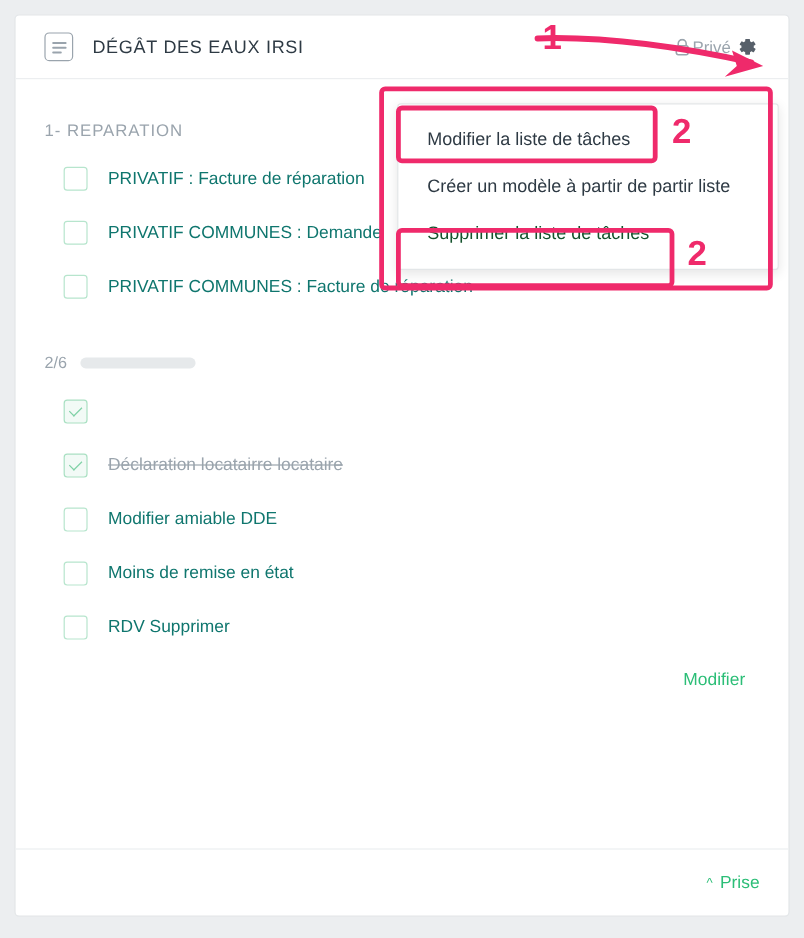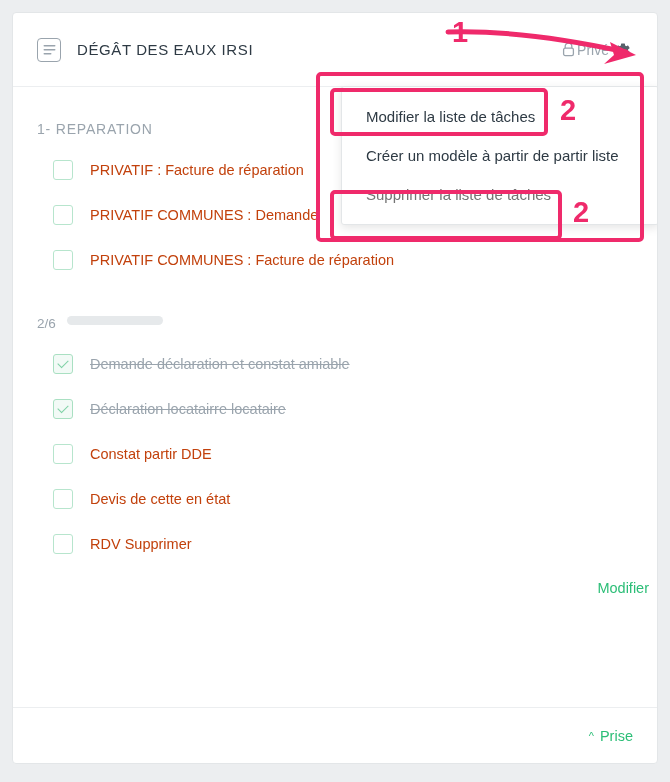--- a/index.html
+++ b/index.html
@@ -24,21 +24,21 @@
     background: #ffffff;
     border: 1px solid #e3e6e8;
     border-radius: 4px;
     box-sizing: border-box;
     overflow: hidden;
   }
 
   
   .card-header {
     position: relative;
-    height: 74px;
+    height: 53px;
     border-bottom: 1px solid #eceef0;
     display: flex;
     align-items: center;
     padding: 0 24px;
     box-sizing: border-box;
   }
   .hdr-icon {
     width: 22px;
     height: 22px;
     border: 1.5px solid #9aa4ad;
@@ -88,21 +88,21 @@
   }
   .section-title {
     font-size: 14px;
     letter-spacing: 0.8px;
     color: #9aa4ad;
     text-transform: uppercase;
     flex: 1;
   }
   .progress-wrap {
     display: flex;
-    align-items: flex-start;
+    align-items: center;
     gap: 11px;
   }
   .progress-count {
     font-size: 13.5px;
     color: #9aa4ad;
   }
   .progress-bar {
     width: 96px;
     height: 9px;
     border-radius: 5px;
@@ -143,31 +143,31 @@
     content: "";
     display: block;
     width: 5px;
     height: 9px;
     border: solid #7fd1a6;
     border-width: 0 1.8px 1.8px 0;
     transform: rotate(45deg) translate(-1px,-1px);
   }
   .task-label {
     font-size: 14.5px;
-    color: #c2410c;
+    color: #0f766e;
   }
   .task.done .task-label {
     color: #9aa4ad;
     text-decoration: line-through;
   }
 
   .modifier-row {
     display: flex;
     justify-content: flex-end;
-    padding: 14px 8px 0 24px;
+    padding: 14px 36px 0 24px;
   }
   .modifier-link {
     color: #2cbe77;
     font-size: 14.5px;
     cursor: pointer;
   }
 
   .card-footer {
     position: absolute;
     left: 0; right: 0;
@@ -190,39 +190,39 @@
   }
   .caret-up {
     font-size: 11px;
     line-height: 1;
     transform: translateY(1px);
   }
 
   
   .menu {
     position: absolute;
-    left: 328px;
+    left: 318px;
     top: 73px;
     width: 318px;
     background: #ffffff;
     border: 1px solid #e3e6e8;
     border-radius: 3px;
     box-shadow: 0 3px 10px rgba(0,0,0,0.10);
     padding: 10px 0;
     box-sizing: border-box;
     z-index: 20;
   }
   .menu-item {
     padding: 11px 24px;
     font-size: 15px;
     color: #2e3a44;
     cursor: pointer;
     white-space: nowrap;
   }
-  .menu-item.danger { color: #737373; }
+  .menu-item.danger { color: #14532d; }
 
   
   .hl {
     position: absolute;
     border: 4px solid #ef2a6b;
     border-radius: 5px;
     z-index: 40;
     pointer-events: none;
   }
   .hl-menu   { left: 316px; top: 72px;  width: 320px; height: 162px; }
@@ -304,33 +304,32 @@
       <span class="progress-wrap">
         <span class="progress-count">2/6</span>
         <span class="progress-bar">
           <span class="progress-fill" id="progress-fill" style="width: 33%;"></span>
         </span>
       </span>
     </div>
 
     <div class="task done">
       <span class="checkbox checked"></span>
-      <span class="task-label">Demande déclaration et constat amiable</span>
     </div>
     <div class="task done">
       <span class="checkbox checked"></span>
       <span class="task-label">Déclaration locatairre locataire</span>
     </div>
     <div class="task">
       <span class="checkbox"></span>
-      <span class="task-label">Constat partir DDE</span>
-    </div>
-    <div class="task">
-      <span class="checkbox"></span>
-      <span class="task-label">Devis de cette en état</span>
+      <span class="task-label">Modifier amiable DDE</span>
+    </div>
+    <div class="task">
+      <span class="checkbox"></span>
+      <span class="task-label">Moins de remise en état</span>
     </div>
     <div class="task">
       <span class="checkbox"></span>
       <span class="task-label">RDV Supprimer</span>
     </div>
   </div>
 
   <div class="modifier-row">
     <span class="modifier-link">Modifier</span>
   </div>

